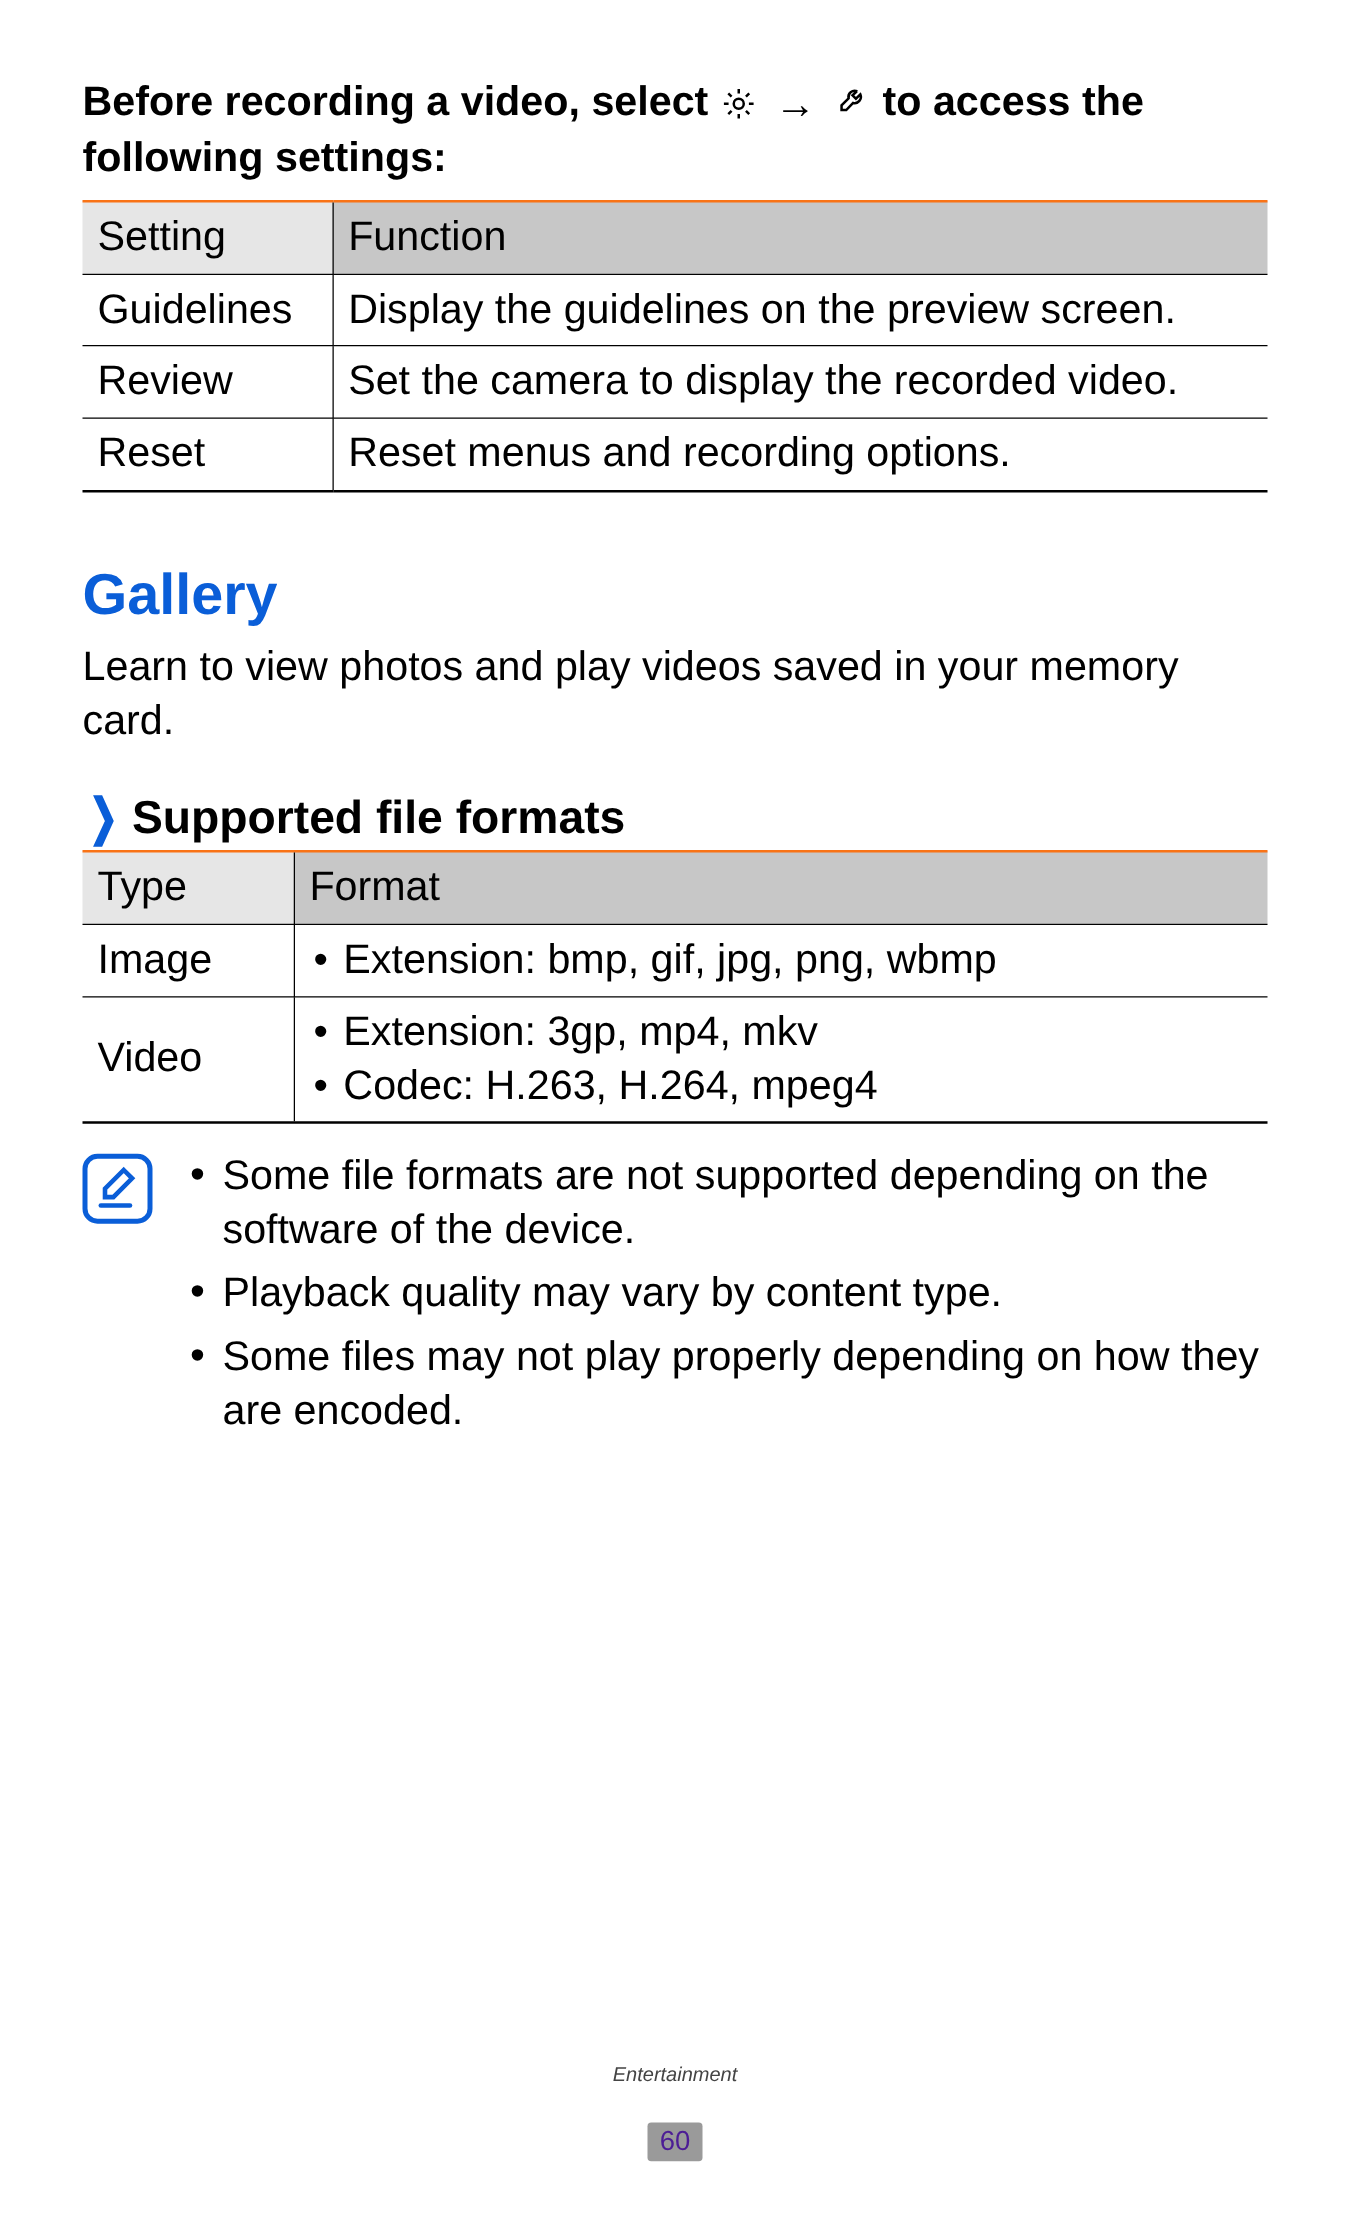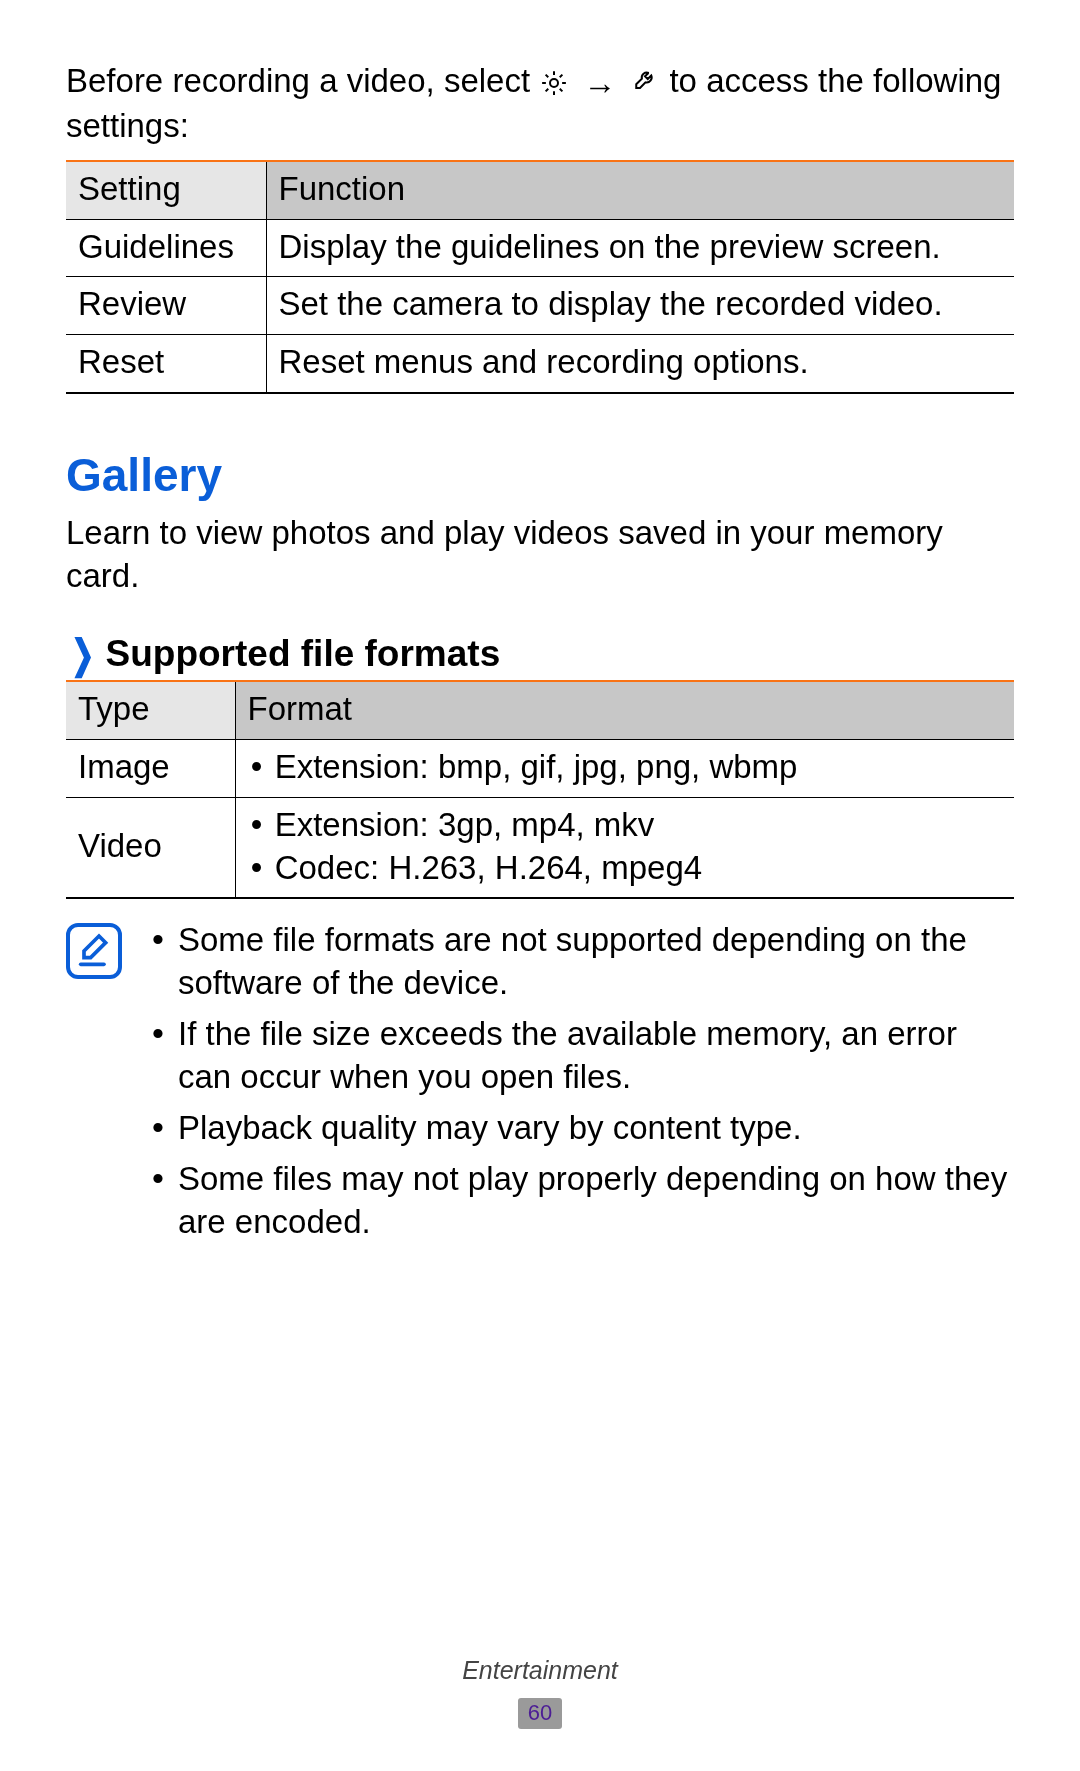--- a/index.html
+++ b/index.html
@@ -11,20 +11,21 @@
     background: #fff;
     position: relative;
     line-height: 1.3;
   }
   .page {
     padding: 60px 66px 0 66px;
   }
 
   .intro {
     margin-bottom: 12px;
+    font-weight: bold;
   }
   .inline-icon-wrap {
     display: inline-flex;
     align-items: center;
     gap: 8px;
     vertical-align: middle;
   }
   .gear-icon svg, .wrench-icon svg {
     width: 30px; height: 30px;
     display: inline-block;
@@ -131,24 +132,24 @@
   }
 
   .footer {
     position: absolute;
     left: 0; right: 0;
     bottom: 40px;
     text-align: center;
   }
   .footer-label {
     font-style: italic;
-    font-size: 25px;
+    font-size: 16px;
     color: #444;
     display: block;
-    margin-bottom: 2px;
+    margin-bottom: 16px;
   }
   .page-badge {
     display: inline-block;
     background: #9a9a9a;
     color: #4c1d95;
     font-size: 22px;
     padding: 1px 10px;
     border-radius: 3px;
     line-height: 1.3;
   }
@@ -234,21 +235,20 @@
 
   <div class="note-block">
     <div class="note-icon">
       <svg viewBox="0 0 24 24" fill="none" stroke="#0a5ed8" stroke-width="2.2" stroke-linecap="round">
         <path d="M15 3l4 4-9 9H6v-4z"></path>
         <path d="M4 20h14"></path>
       </svg>
     </div>
     <ul class="note-list">
       <li>Some file formats are not supported depending on the software of the device.</li>
-      <li>If the file size exceeds the available memory, an error can occur when you open files.</li>
       <li>Playback quality may vary by content type.</li>
       <li>Some files may not play properly depending on how they are encoded.</li>
     </ul>
   </div>
 
 </div>
 
 <div class="footer">
   <span class="footer-label">Entertainment</span>
   <span class="page-badge">60</span>

